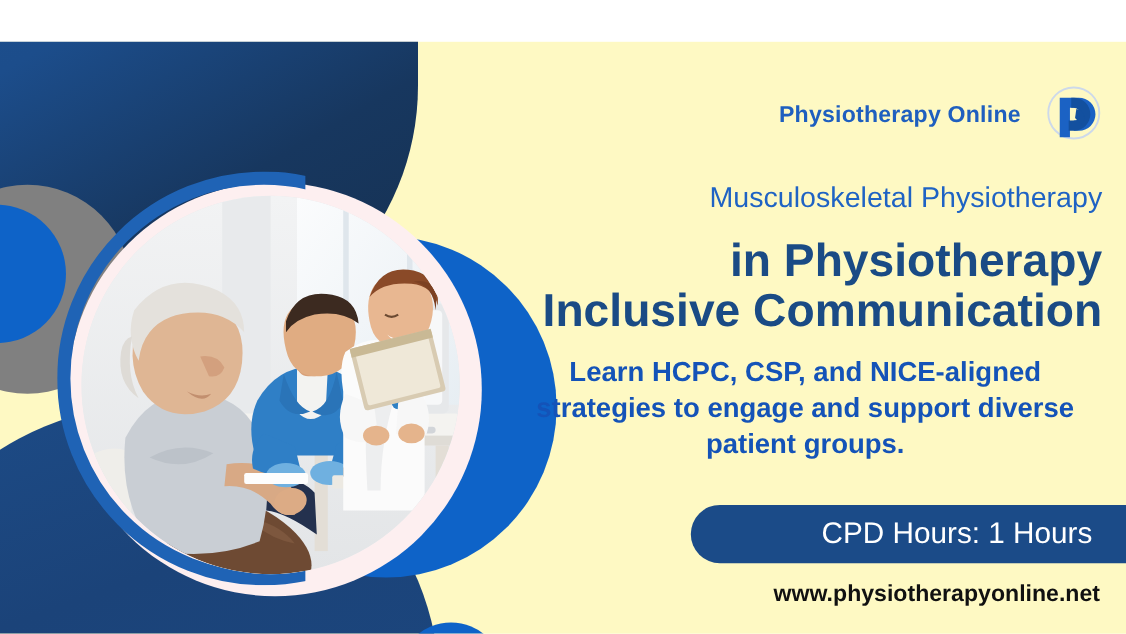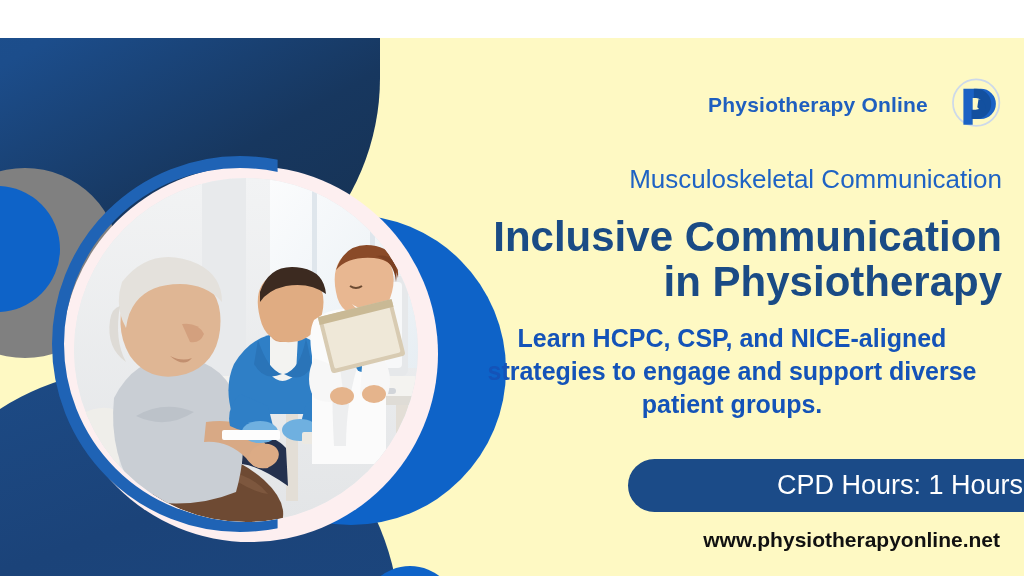--- a/index.html
+++ b/index.html
@@ -116,21 +116,21 @@
     position:absolute;right:22px;top:284px;width:540px;
     font-size:25px;line-height:1.32;font-weight:700;
     color:#1453b8;text-align:center;
   }
   .cpd-badge{
     position:absolute;left:628px;right:0;top:421px;
     height:53px;
     background:#1b4b88;
     border-radius:27px 0 0 27px;
     display:flex;align-items:center;justify-content:flex-end;
-    padding-right:1px;box-sizing:border-box;
+    padding-right:31px;box-sizing:border-box;
   }
   .cpd-text{
     color:#ffffff;font-size:27px;font-weight:400;white-space:nowrap;
   }
   .url{
     position:absolute;right:24px;top:490px;
     font-size:21px;font-weight:700;color:#111111;
     white-space:nowrap;
   }
 </style>
@@ -251,25 +251,25 @@
   <div class="brand">
     <div class="brand-name">Physiotherapy Online</div>
     <svg class="brand-logo" viewBox="0 0 100 100">
       <circle cx="52" cy="46" r="40" fill="none" stroke="#cdd9ea" stroke-width="3"></circle>
       <path d="M30 22 h30 a26 26 0 0 1 0 52 h-8 v-16 h8 a10 10 0 0 0 0 -20 h-14 v46 h-16 z" fill="#1b62c4"></path>
       <path d="M52 22 a26 26 0 0 1 0 52 h-8 v-16 h8 a10 10 0 0 0 0 -20 h-4 v-16 z" fill="#13509f"></path>
       <path d="M56 40 a14 14 0 0 1 8 24 l-10 -10 z" fill="#13509f"></path>
     </svg>
   </div>
 
-  <div class="kicker">Musculoskeletal Communication</div>
+  <div class="kicker">Musculoskeletal Physiotherapy</div>
 
   <div class="headline">
+    <div>in Physiotherapy</div>
     <div>Inclusive Communication</div>
-    <div>in Physiotherapy</div>
   </div>
 
   <div class="subhead">Learn HCPC, CSP, and NICE-aligned strategies to engage and support diverse patient groups.</div>
 
   <div class="cpd-badge">
     <span class="cpd-text">CPD Hours:  1 Hours</span>
   </div>
 
   <div class="url">www.physiotherapyonline.net</div>
 

